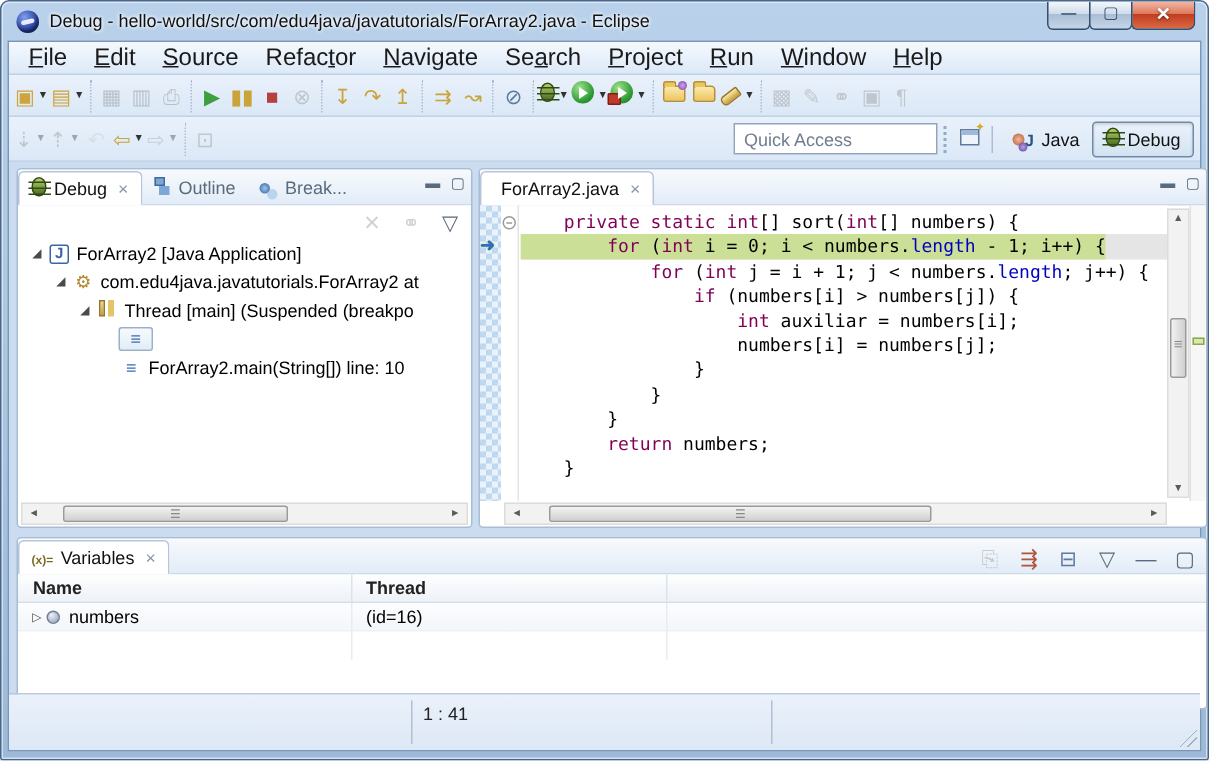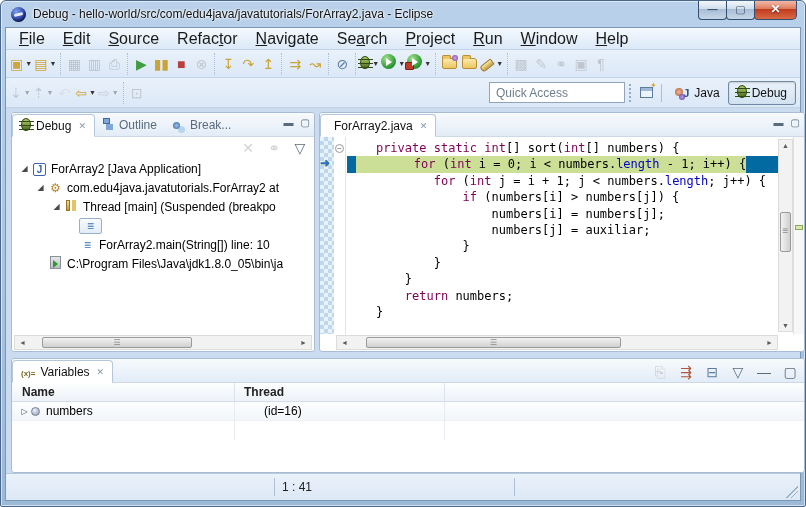--- a/index.html
+++ b/index.html
@@ -120,45 +120,45 @@
   .ann-ruler { position:absolute; left:0; top:0; bottom:17px; width:14px; background-color:#eaf2fb;
     background-image:linear-gradient(45deg,#bdd7ef 25%,transparent 25%,transparent 75%,#bdd7ef 75%),
                      linear-gradient(45deg,#bdd7ef 25%,transparent 25%,transparent 75%,#bdd7ef 75%);
     background-size:8px 8px; background-position:0 0,4px 4px; }
   .ip-arrow { position:absolute; left:0; font-size:12px; font-weight:bold; color:#2f6fbd; text-shadow:0 0 2px #cfe49a; }
   .fold-margin { position:absolute; left:14px; top:0; bottom:17px; width:12px; background:#fff; border-right:1px solid #e4e4e4; }
   .fold-minus { position:absolute; left:1px; width:9px; height:9px; border:1px solid #9a9a9a; border-radius:50%; background:#fff; color:#555; font-size:8px; line-height:7px; text-align:center; }
   .code { position:absolute; left:27px; right:26px; top:0; bottom:17px; overflow:hidden;
     font-family:"DejaVu Sans Mono","Liberation Mono",monospace; font-size:12px; background:#fff; }
   .code-line { height:16.4px; line-height:16.4px; white-space:pre; }
-  .code-line.current { background:#0369a1;padding-left:9px; }
+  .code-line.current { background:#e5e5e5; }
   .code-line.current .line-text { background:#cbdf97; display:inline-block; }
   .tok-k { color:#7f0055; font-weight:normal; }
   .tok-f { color:#0000c0; }
   .ed-vscroll { top:2px; bottom:19px; right:11px; }
   .overview { position:absolute; right:0; top:0; bottom:17px; width:11px; background:#f7f7f7; border-left:1px solid #e0e0e0; }
   .ov-mark { position:absolute; left:1px; top:88px; width:8px; height:5px; background:#d9e7b0; border:1px solid #8aa84e; }
   .ed-hscroll { left:16px; right:26px; }
   
   .var-header { position:absolute; left:0; right:0; top:24px; height:19px;
     background:linear-gradient(#fdfefe,#edf2f8); border-bottom:1px solid #d5dde8; font-size:12px; color:#222;font-weight:bold; }
   .col-name { position:absolute; left:10px; top:2px; }
   .col-value { position:absolute; left:232px; top:2px; }
   .col-line { position:absolute; top:0; bottom:0; width:1px; background:#dde3ec; }
   .var-rows { position:absolute; left:0; right:0; top:43px; height:38px; background:#fff; }
   .var-row { position:relative; height:19px; display:flex; align-items:center; font-size:12px;
     background:linear-gradient(#fcfdfe,#f3f6fa); border-bottom:1px solid #eef1f5; }
   .var-dot { width:9px; height:9px; border-radius:50%; background:radial-gradient(circle at 35% 30%,#eef0f6,#8f9bb3); border:1px solid #70809c; margin-right:6px; }
-  .var-value { position:absolute; left:232px;margin-left:20px; }
+  .var-value { position:absolute; left:232px; }
   .var-grid1 { position:absolute; left:222px; top:43px; height:38px; width:1px; background:#e8ecf2; }
   .var-grid2 { position:absolute; left:432px; top:43px; height:38px; width:1px; background:#e8ecf2; }
   .detail-pane { position:absolute; left:0; right:0; top:81px; bottom:0; border-top:1px solid #c9d4e2; background:#fff;
     font-family:"DejaVu Sans Mono","Liberation Mono",monospace; font-size:12.5px; color:#111; padding:7px 8px; }
   
-  .statusbar { position:absolute; left:0; right:0; bottom:0; height:27px; background:linear-gradient(#eaf1fa,#dde8f6); border-top:1px solid #b8c8dd; font-size:12px; color:#222; }
+  .statusbar { position:absolute; left:0; right:0; bottom:0; height:38px; background:linear-gradient(#eaf1fa,#dde8f6); border-top:1px solid #b8c8dd; font-size:12px; color:#222; }
   .sb-sep { position:absolute; top:4px; bottom:4px; width:1px; background:#b0c0d4; }
   .cursor-pos { position:absolute; left:276px; top:6px; }
   .grip { position:absolute; right:2px; bottom:2px; width:12px; height:12px;
     background:linear-gradient(135deg,transparent 50%,#9ab0c9 50%,#9ab0c9 55%,transparent 55%,transparent 70%,#9ab0c9 70%,#9ab0c9 75%,transparent 75%); }
 </style>
 </head>
 <body>
 
 <div class="window">
   <div class="titlebar">
@@ -404,29 +404,20 @@
           </div>
           <div class="tree-row" style="padding-left: 54px;">
             <span class="tw"></span>
             <span class="sel-box">
               <span class="tree-ic">
                 <span><span style="color:#3b6eb5;font-weight:bold;font-size:12px">≡</span></span>
               </span>
               <span class="tree-label">ForArray2.main(String[]) line: 10</span>
             </span>
           </div>
-          <div class="tree-row" style="padding-left: 22px;">
-            <span class="tw"></span>
-            <span class="sel-box">
-              <span class="tree-ic">
-                <span><span class="ic-proc"></span></span>
-              </span>
-              <span class="tree-label">C:\Program Files\Java\jdk1.8.0_05\bin\ja</span>
-            </span>
-          </div>
         </div>
       <div class="hscroll">
         <span class="sb-arrow">◄</span>
         <span class="sb-thumb" style="width:150px;margin-left:12px;"></span>
         <span class="sb-arrow" style="margin-left:auto;">►</span>
       </div>
     </div>
 
     <div class="panel" id="editor-panel">
       <div class="tabbar">
@@ -445,22 +436,22 @@
             <span class="ip-arrow" style="top: 19.4px;">➜</span>
           </div>
         <div class="fold-margin" id="fold-margin">
             <span class="fold-minus" style="top: 7px;">−</span>
           </div>
         <div class="code" id="code-area" style="padding-top: 3px;">
             <div class="code-line"><span class="line-text">    <span class="tok-k">private</span><span> </span><span class="tok-k">static</span><span> </span><span class="tok-k">int</span><span>[] sort(</span><span class="tok-k">int</span><span>[] numbers) {</span></span></div>
             <div class="code-line current"><span class="line-text">        <span class="tok-k">for</span><span> (</span><span class="tok-k">int</span><span> i = 0; i &lt; numbers.</span><span class="tok-f">length</span><span> - 1; i++) {</span></span></div>
             <div class="code-line"><span class="line-text">            <span class="tok-k">for</span><span> (</span><span class="tok-k">int</span><span> j = i + 1; j &lt; numbers.</span><span class="tok-f">length</span><span>; j++) {</span></span></div>
             <div class="code-line"><span class="line-text">                <span class="tok-k">if</span><span> (numbers[i] &gt; numbers[j]) {</span></span></div>
+            <div class="code-line"><span class="line-text">                    <span class="tok-k">int</span><span> auxiliar = numbers[i];</span></span></div>
             <div class="code-line"><span class="line-text">                    <span>numbers[i] = numbers[j];</span></span></div>
-            <div class="code-line"><span class="line-text">                    <span>numbers[j] = auxiliar;</span></span></div>
             <div class="code-line"><span class="line-text">                <span>}</span></span></div>
             <div class="code-line"><span class="line-text">            <span>}</span></span></div>
             <div class="code-line"><span class="line-text">        <span>}</span></span></div>
             <div class="code-line"><span class="line-text">        <span class="tok-k">return</span><span> numbers;</span></span></div>
             <div class="code-line"><span class="line-text">    <span>}</span></span></div>
           </div>
         <div class="vscroll ed-vscroll">
           <span class="sb-arrow-v" style="top:2px;">▲</span>
           <div class="vthumb" style="top:72px;height:40px;"></div>
           <span class="sb-arrow-v" style="bottom:2px;">▼</span>

